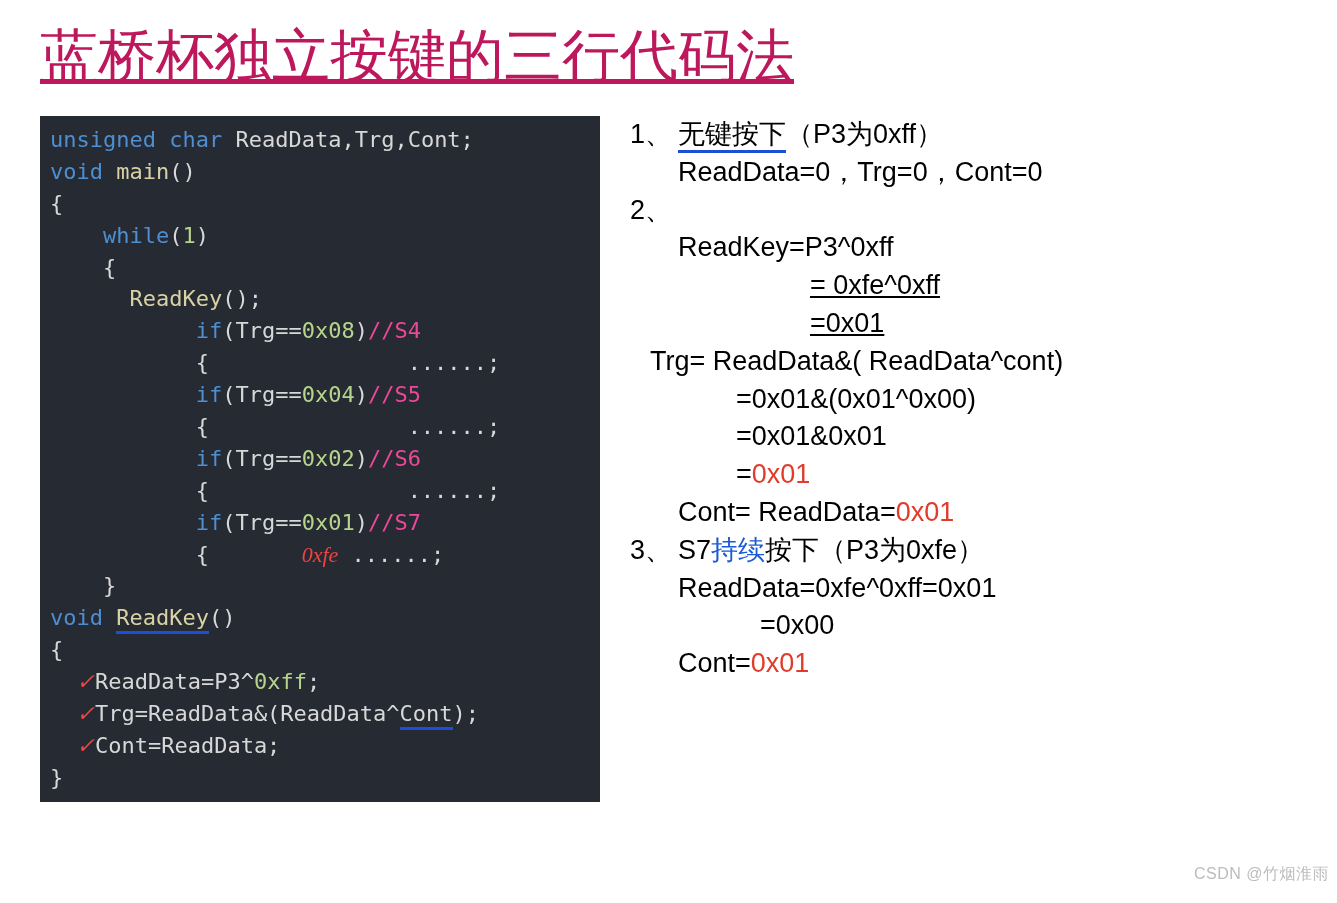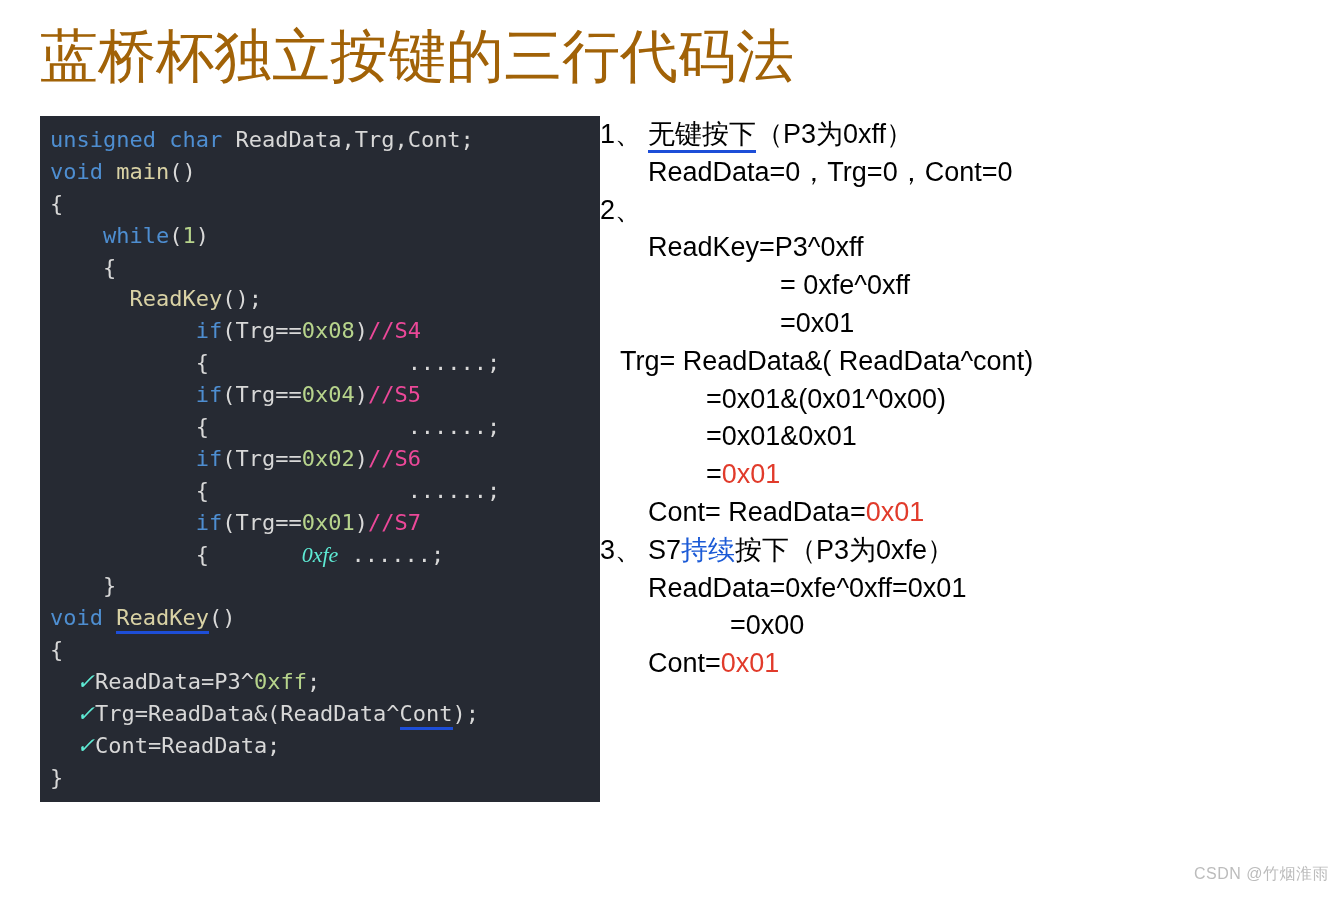--- a/index.html
+++ b/index.html
@@ -8,25 +8,27 @@
     width: 1337px;
     height: 903px;
     background: #ffffff;
     font-family: "Arial", "Microsoft YaHei", sans-serif;
     position: relative;
   }
   .title {
     font-family: "SimSun", "Songti SC", serif;
     font-size: 58px;
     padding: 18px 40px 10px 40px;
-    color: #a16207;
+    color: #be185d;
+    text-decoration: underline;
   }
   .main {
     display: flex;
     padding: 10px 0 0 40px;
+    gap: 30px;
   }
   .code {
     width: 560px;
     background: #262a33;
     color: #d8d8d8;
     font-family: Consolas, Menlo, monospace;
     font-size: 22px;
     line-height: 1.45;
     padding: 8px 10px;
     white-space: pre;
@@ -42,31 +44,31 @@
     line-height: 1.4;
     color: #000;
     width: 680px;
   }
   .text .blue { color: #1b5ad6; }
   .text .red { color: #e13b2b; }
   .uline { border-bottom: 3px solid #1d4ed8; padding-bottom: 1px;}
   .row { display: flex; }
   .idx { width: 48px; flex: none;}
   .indent { padding-left: 48px;}
-  .indent2 { padding-left: 180px;}
+  .indent2 { padding-left: 180px; text-decoration: underline;}
   .indent3 { padding-left: 106px;}
   .watermark {
     position: absolute;
     right: 8px;
     bottom: 18px;
     font-size: 16px;
     color: #bcbcbc;
     letter-spacing: 0.5px;
   }
- .ann-red { color:#5eead4; font-family: "Comic Sans MS", cursive; font-style: italic;}
+ .ann-red { color:#ef4444; font-family: "Comic Sans MS", cursive; font-style: italic;}
 </style>
 </head>
 <body>
 
 <div class="title">蓝桥杯独立按键的三行代码法</div>
 
 <div class="main">
   <div class="code"><span class="ty">unsigned</span> <span class="ty">char</span><span> ReadData,Trg,Cont;</span>
 <span class="kw">void</span> <span class="fn">main</span>()
 {

